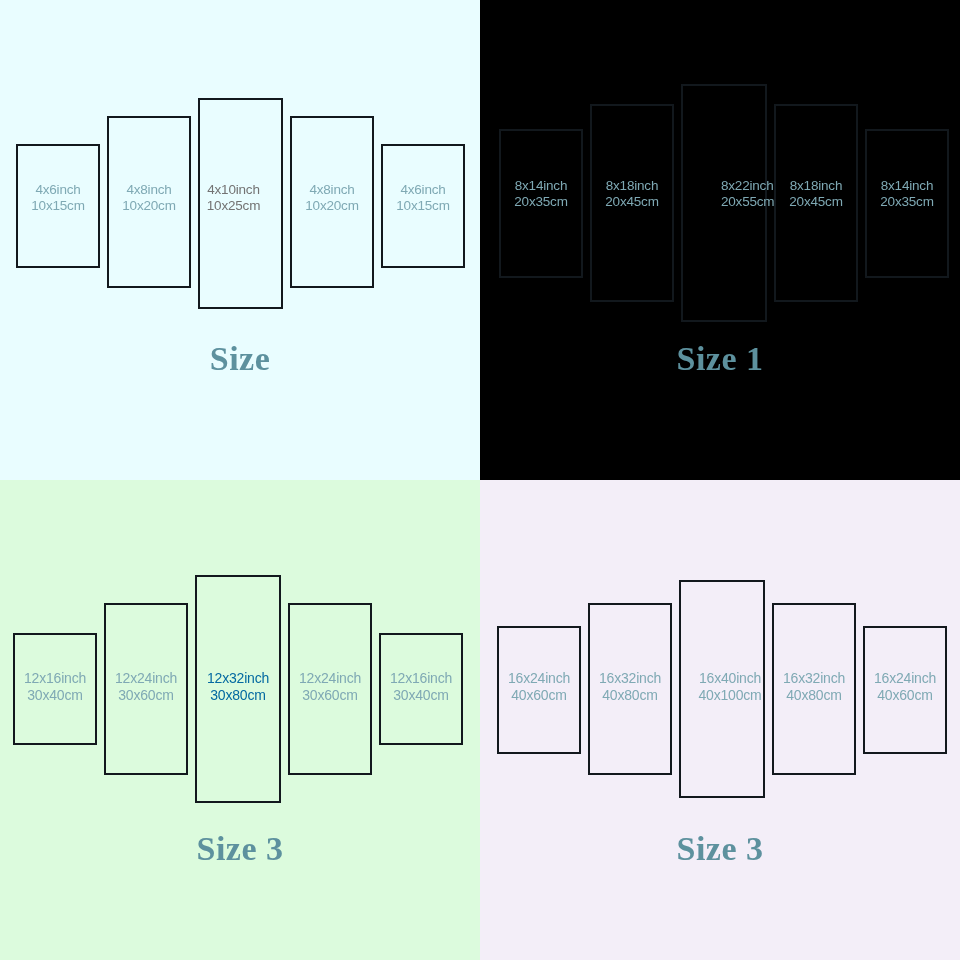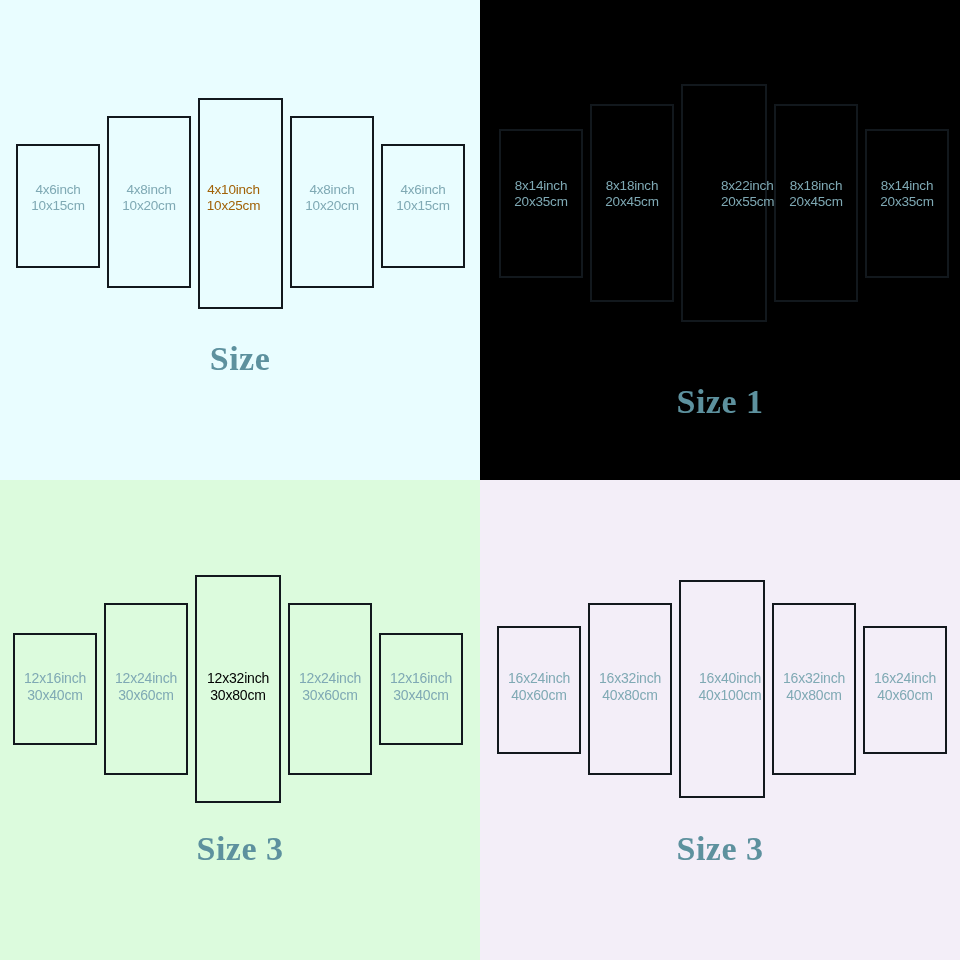--- a/index.html
+++ b/index.html
@@ -82,21 +82,21 @@
         <div class="panel-label" style="left: 16px; width: 84px; top: 182px; font-size: 13.5px; color: rgb(127, 169, 180);">
           <span class="line">4x6inch</span>
           <span class="line">10x15cm</span>
         </div>
         <div class="panel" style="left: 107px; top: 116px; width: 84px; height: 172px; border-color: rgb(18, 24, 29);"></div>
         <div class="panel-label" style="left: 107px; width: 84px; top: 182px; font-size: 13.5px; color: rgb(127, 169, 180);">
           <span class="line">4x8inch</span>
           <span class="line">10x20cm</span>
         </div>
         <div class="panel" style="left: 198px; top: 98px; width: 85px; height: 211px; border-color: rgb(18, 24, 29);"></div>
-        <div class="panel-label" style="left: 198px; width: 71px; top: 182px; font-size: 13.5px; color: #a16207;">
+        <div class="panel-label" style="left: 198px; width: 71px; top: 182px; font-size: 13.5px; color: #737373;">
           <span class="line">4x10inch</span>
           <span class="line">10x25cm</span>
         </div>
         <div class="panel" style="left: 290px; top: 116px; width: 84px; height: 172px; border-color: rgb(18, 24, 29);"></div>
         <div class="panel-label" style="left: 290px; width: 84px; top: 182px; font-size: 13.5px; color: rgb(127, 169, 180);">
           <span class="line">4x8inch</span>
           <span class="line">10x20cm</span>
         </div>
         <div class="panel" style="left: 381px; top: 144px; width: 84px; height: 124px; border-color: rgb(18, 24, 29);"></div>
         <div class="panel-label" style="left: 381px; width: 84px; top: 182px; font-size: 13.5px; color: rgb(127, 169, 180);">
@@ -127,36 +127,36 @@
         <div class="panel-label" style="left: 294px; width: 84px; top: 178px; font-size: 13.5px; color: rgb(127, 169, 180);">
           <span class="line">8x18inch</span>
           <span class="line">20x45cm</span>
         </div>
         <div class="panel" style="left: 385px; top: 129px; width: 84px; height: 149px; border-color: rgb(18, 24, 29);"></div>
         <div class="panel-label" style="left: 385px; width: 84px; top: 178px; font-size: 13.5px; color: rgb(127, 169, 180);">
           <span class="line">8x14inch</span>
           <span class="line">20x35cm</span>
         </div>
       </div>
-      <div class="quad-title" style="top: 340px; font-size: 34px; color: rgb(93, 145, 158); margin-top: 43px;">Size 1</div>
+      <div class="quad-title" style="top: 340px; font-size: 34px; color: rgb(93, 145, 158);">Size 1</div>
     </div>
     <div class="quadrant" style="background: rgb(220, 251, 221); text-decoration: underline;">
       <div class="panel-group">
         <div class="panel" style="left: 13px; top: 153px; width: 84px; height: 112px; border-color: rgb(18, 24, 29);"></div>
         <div class="panel-label" style="left: 13px; width: 84px; top: 190px; font-size: 14px; color: rgb(127, 169, 180);">
           <span class="line">12x16inch</span>
           <span class="line">30x40cm</span>
         </div>
         <div class="panel" style="left: 104px; top: 123px; width: 84px; height: 172px; border-color: rgb(18, 24, 29);"></div>
         <div class="panel-label" style="left: 104px; width: 84px; top: 190px; font-size: 14px; color: rgb(127, 169, 180);">
           <span class="line">12x24inch</span>
           <span class="line">30x60cm</span>
         </div>
         <div class="panel" style="left: 195px; top: 95px; width: 86px; height: 228px; border-color: rgb(18, 24, 29);"></div>
-        <div class="panel-label" style="left: 195px; width: 86px; top: 190px; font-size: 14px; color: #000000;">
+        <div class="panel-label" style="left: 195px; width: 86px; top: 190px; font-size: 14px; color: #0369a1;">
           <span class="line">12x32inch</span>
           <span class="line">30x80cm</span>
         </div>
         <div class="panel" style="left: 288px; top: 123px; width: 84px; height: 172px; border-color: rgb(18, 24, 29);"></div>
         <div class="panel-label" style="left: 288px; width: 84px; top: 190px; font-size: 14px; color: rgb(127, 169, 180);">
           <span class="line">12x24inch</span>
           <span class="line">30x60cm</span>
         </div>
         <div class="panel" style="left: 379px; top: 153px; width: 84px; height: 112px; border-color: rgb(18, 24, 29);"></div>
         <div class="panel-label" style="left: 379px; width: 84px; top: 190px; font-size: 14px; color: rgb(127, 169, 180);">

